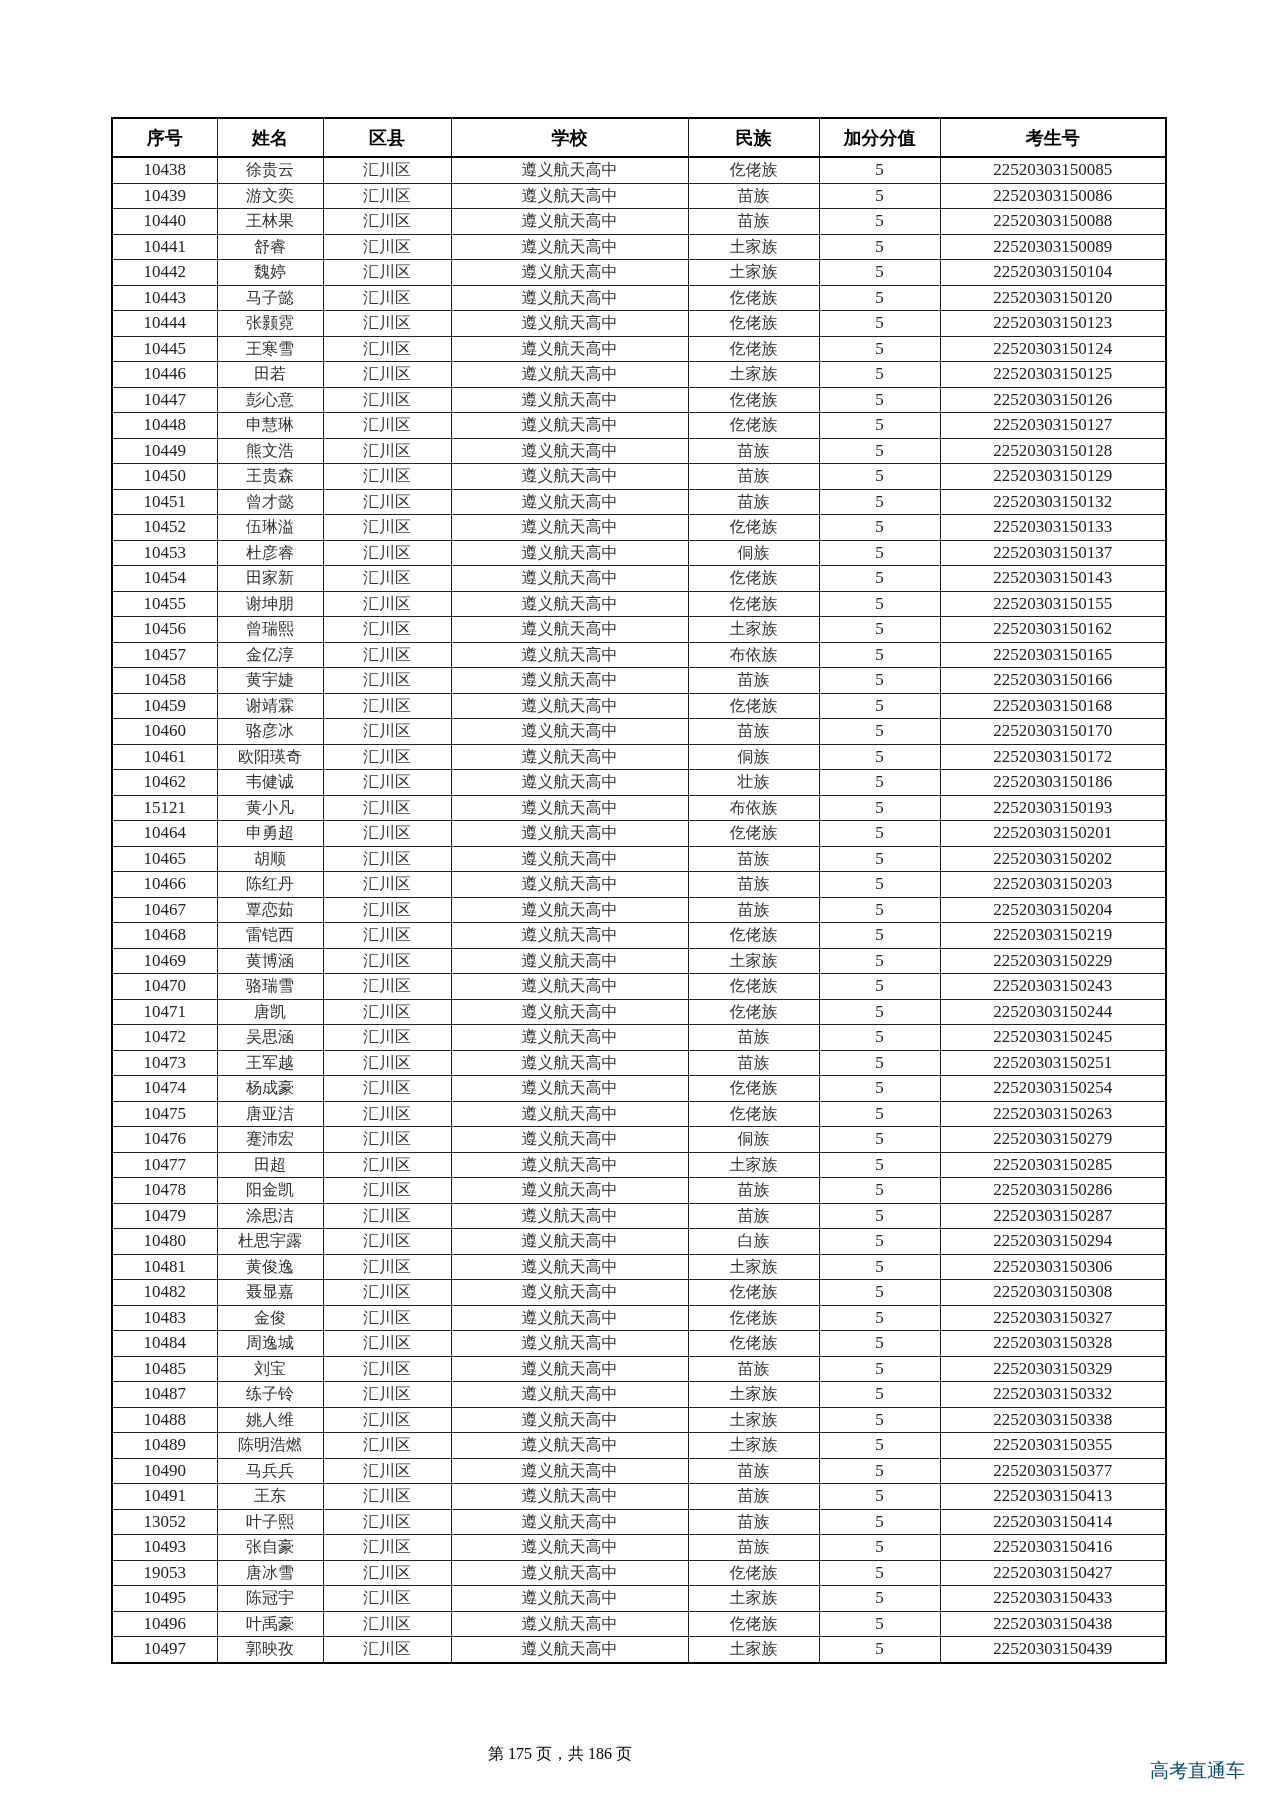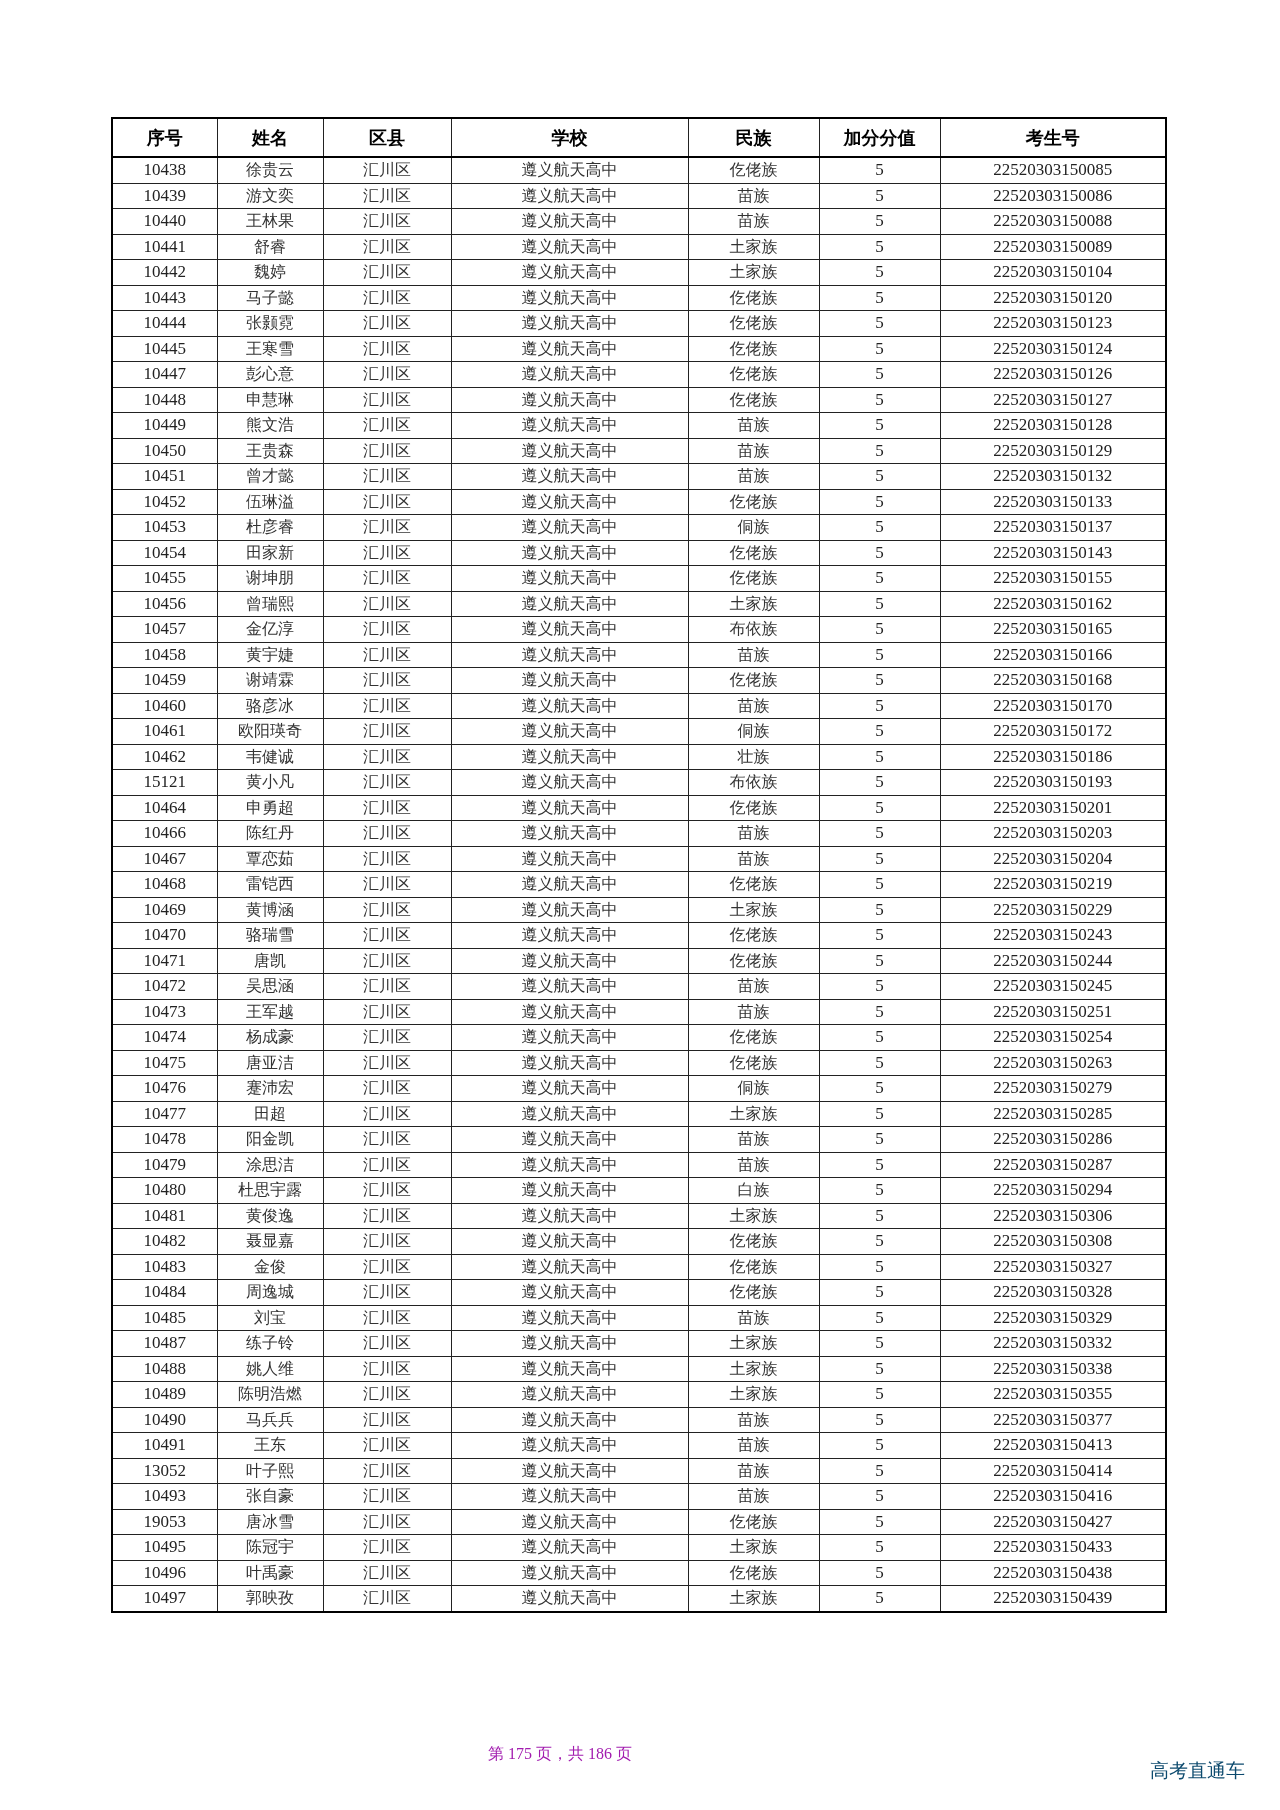--- a/index.html
+++ b/index.html
@@ -8,21 +8,21 @@
   .page-table { position: absolute; left: 111px; top: 117px; width: 1054px;
                 border-collapse: collapse; table-layout: fixed; border: 2px solid #000; }
   .page-table th, .page-table td { border: 1px solid #222; text-align: center; padding: 0;
                 white-space: nowrap; overflow: hidden; }
   .page-table th { height: 37px; font-size: 18px; font-weight: bold;
                    font-family: "DejaVu Sans", "Liberation Sans", sans-serif; color: #000;
                    border-bottom: 2px solid #000; }
   .page-table td { height: 24.5px; font-size: 16px; line-height: 24px; color: #333; }
   .page-table td.num { font-family: "Liberation Serif", "DejaVu Serif", serif; font-size: 17px; color: #222; }
   .footer-page { position: absolute; left: 0; width: 1120px; top: 1744px; text-align: center;
-                 font-size: 16px; color: #a21caf; font-family: "Liberation Serif", "DejaVu Serif", serif; }
+                 font-size: 16px; color: #000000; font-family: "Liberation Serif", "DejaVu Serif", serif; }
   .watermark { position: absolute; left: 1150px; top: 1758px; font-size: 19px; color: #0c4a6e;
                font-family: "DejaVu Sans", "Liberation Sans", sans-serif; letter-spacing: 0px; }
 </style>
 </head>
 <body>
 
 <table class="page-table">
   <colgroup>
     <col style="width:105px">
       <col style="width:106px">
@@ -110,20 +110,29 @@
       <tr>
         <td class="num">10445</td>
         <td>王寒雪</td>
         <td>汇川区</td>
         <td>遵义航天高中</td>
         <td>仡佬族</td>
         <td class="num">5</td>
         <td class="num">22520303150124</td>
       </tr>
       <tr>
+        <td class="num">10446</td>
+        <td>田若</td>
+        <td>汇川区</td>
+        <td>遵义航天高中</td>
+        <td>土家族</td>
+        <td class="num">5</td>
+        <td class="num">22520303150125</td>
+      </tr>
+      <tr>
         <td class="num">10447</td>
         <td>彭心意</td>
         <td>汇川区</td>
         <td>遵义航天高中</td>
         <td>仡佬族</td>
         <td class="num">5</td>
         <td class="num">22520303150126</td>
       </tr>
       <tr>
         <td class="num">10448</td>
@@ -270,20 +279,29 @@
         <td class="num">22520303150193</td>
       </tr>
       <tr>
         <td class="num">10464</td>
         <td>申勇超</td>
         <td>汇川区</td>
         <td>遵义航天高中</td>
         <td>仡佬族</td>
         <td class="num">5</td>
         <td class="num">22520303150201</td>
+      </tr>
+      <tr>
+        <td class="num">10465</td>
+        <td>胡顺</td>
+        <td>汇川区</td>
+        <td>遵义航天高中</td>
+        <td>苗族</td>
+        <td class="num">5</td>
+        <td class="num">22520303150202</td>
       </tr>
       <tr>
         <td class="num">10466</td>
         <td>陈红丹</td>
         <td>汇川区</td>
         <td>遵义航天高中</td>
         <td>苗族</td>
         <td class="num">5</td>
         <td class="num">22520303150203</td>
       </tr>

